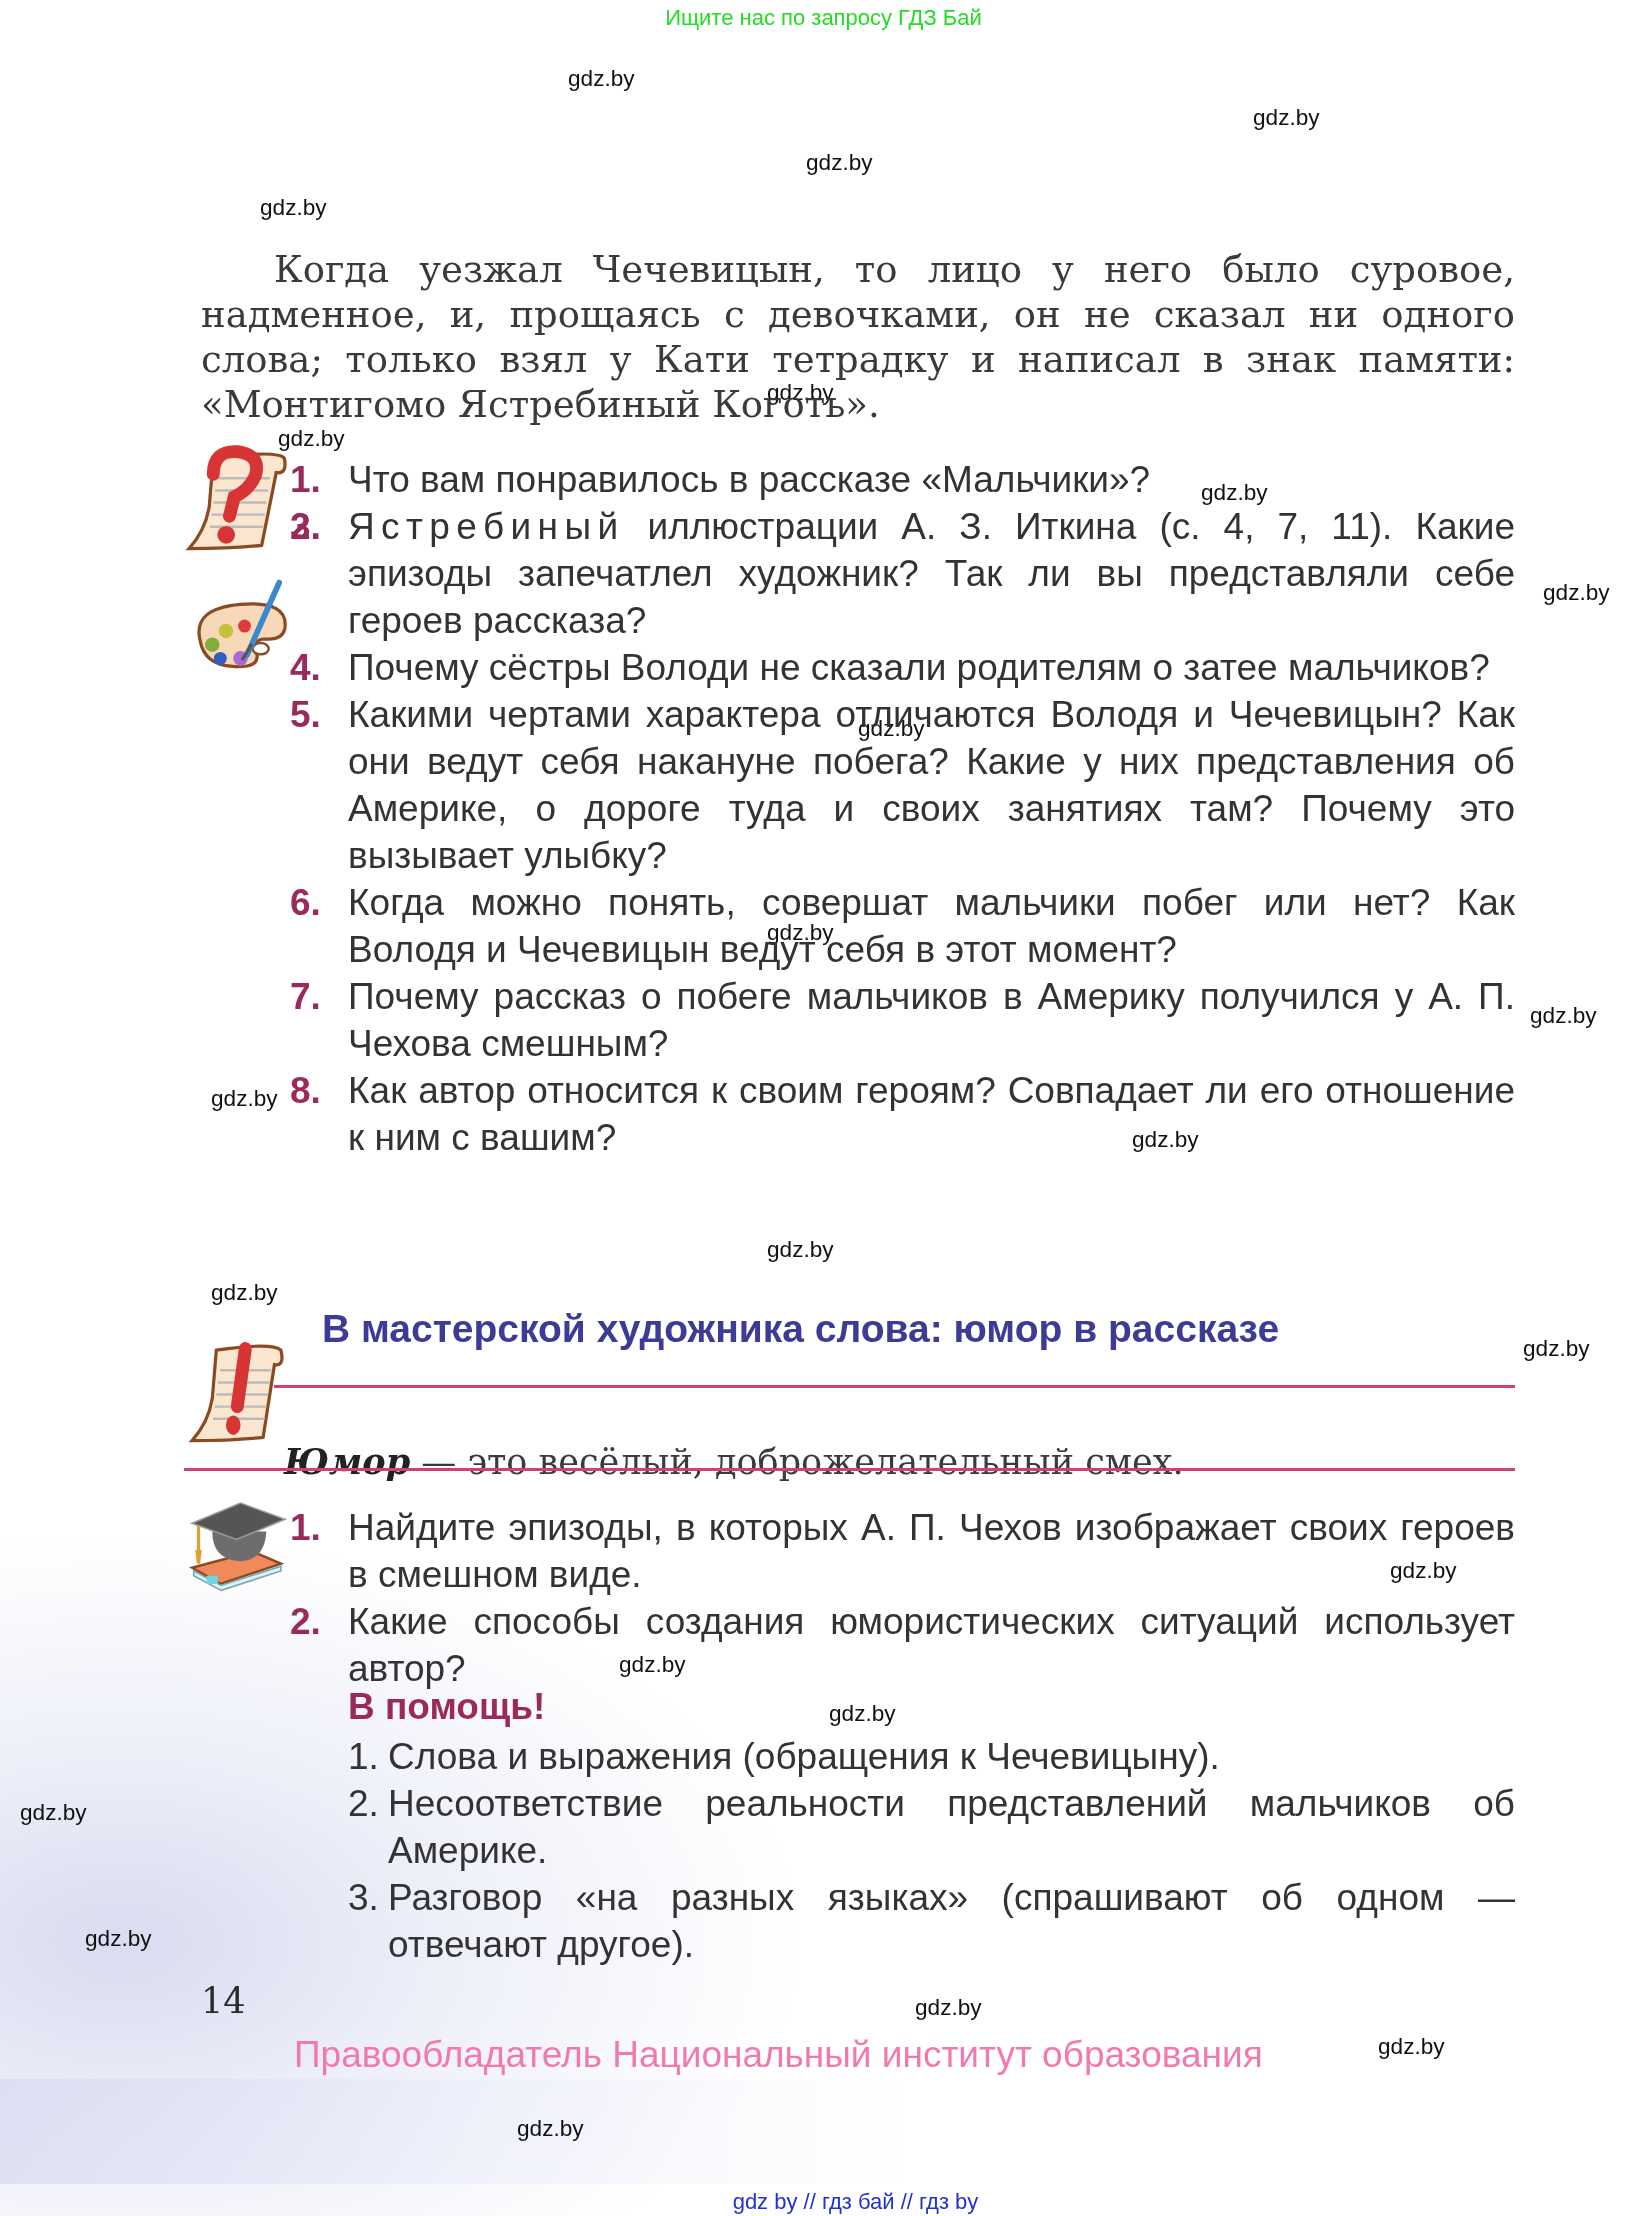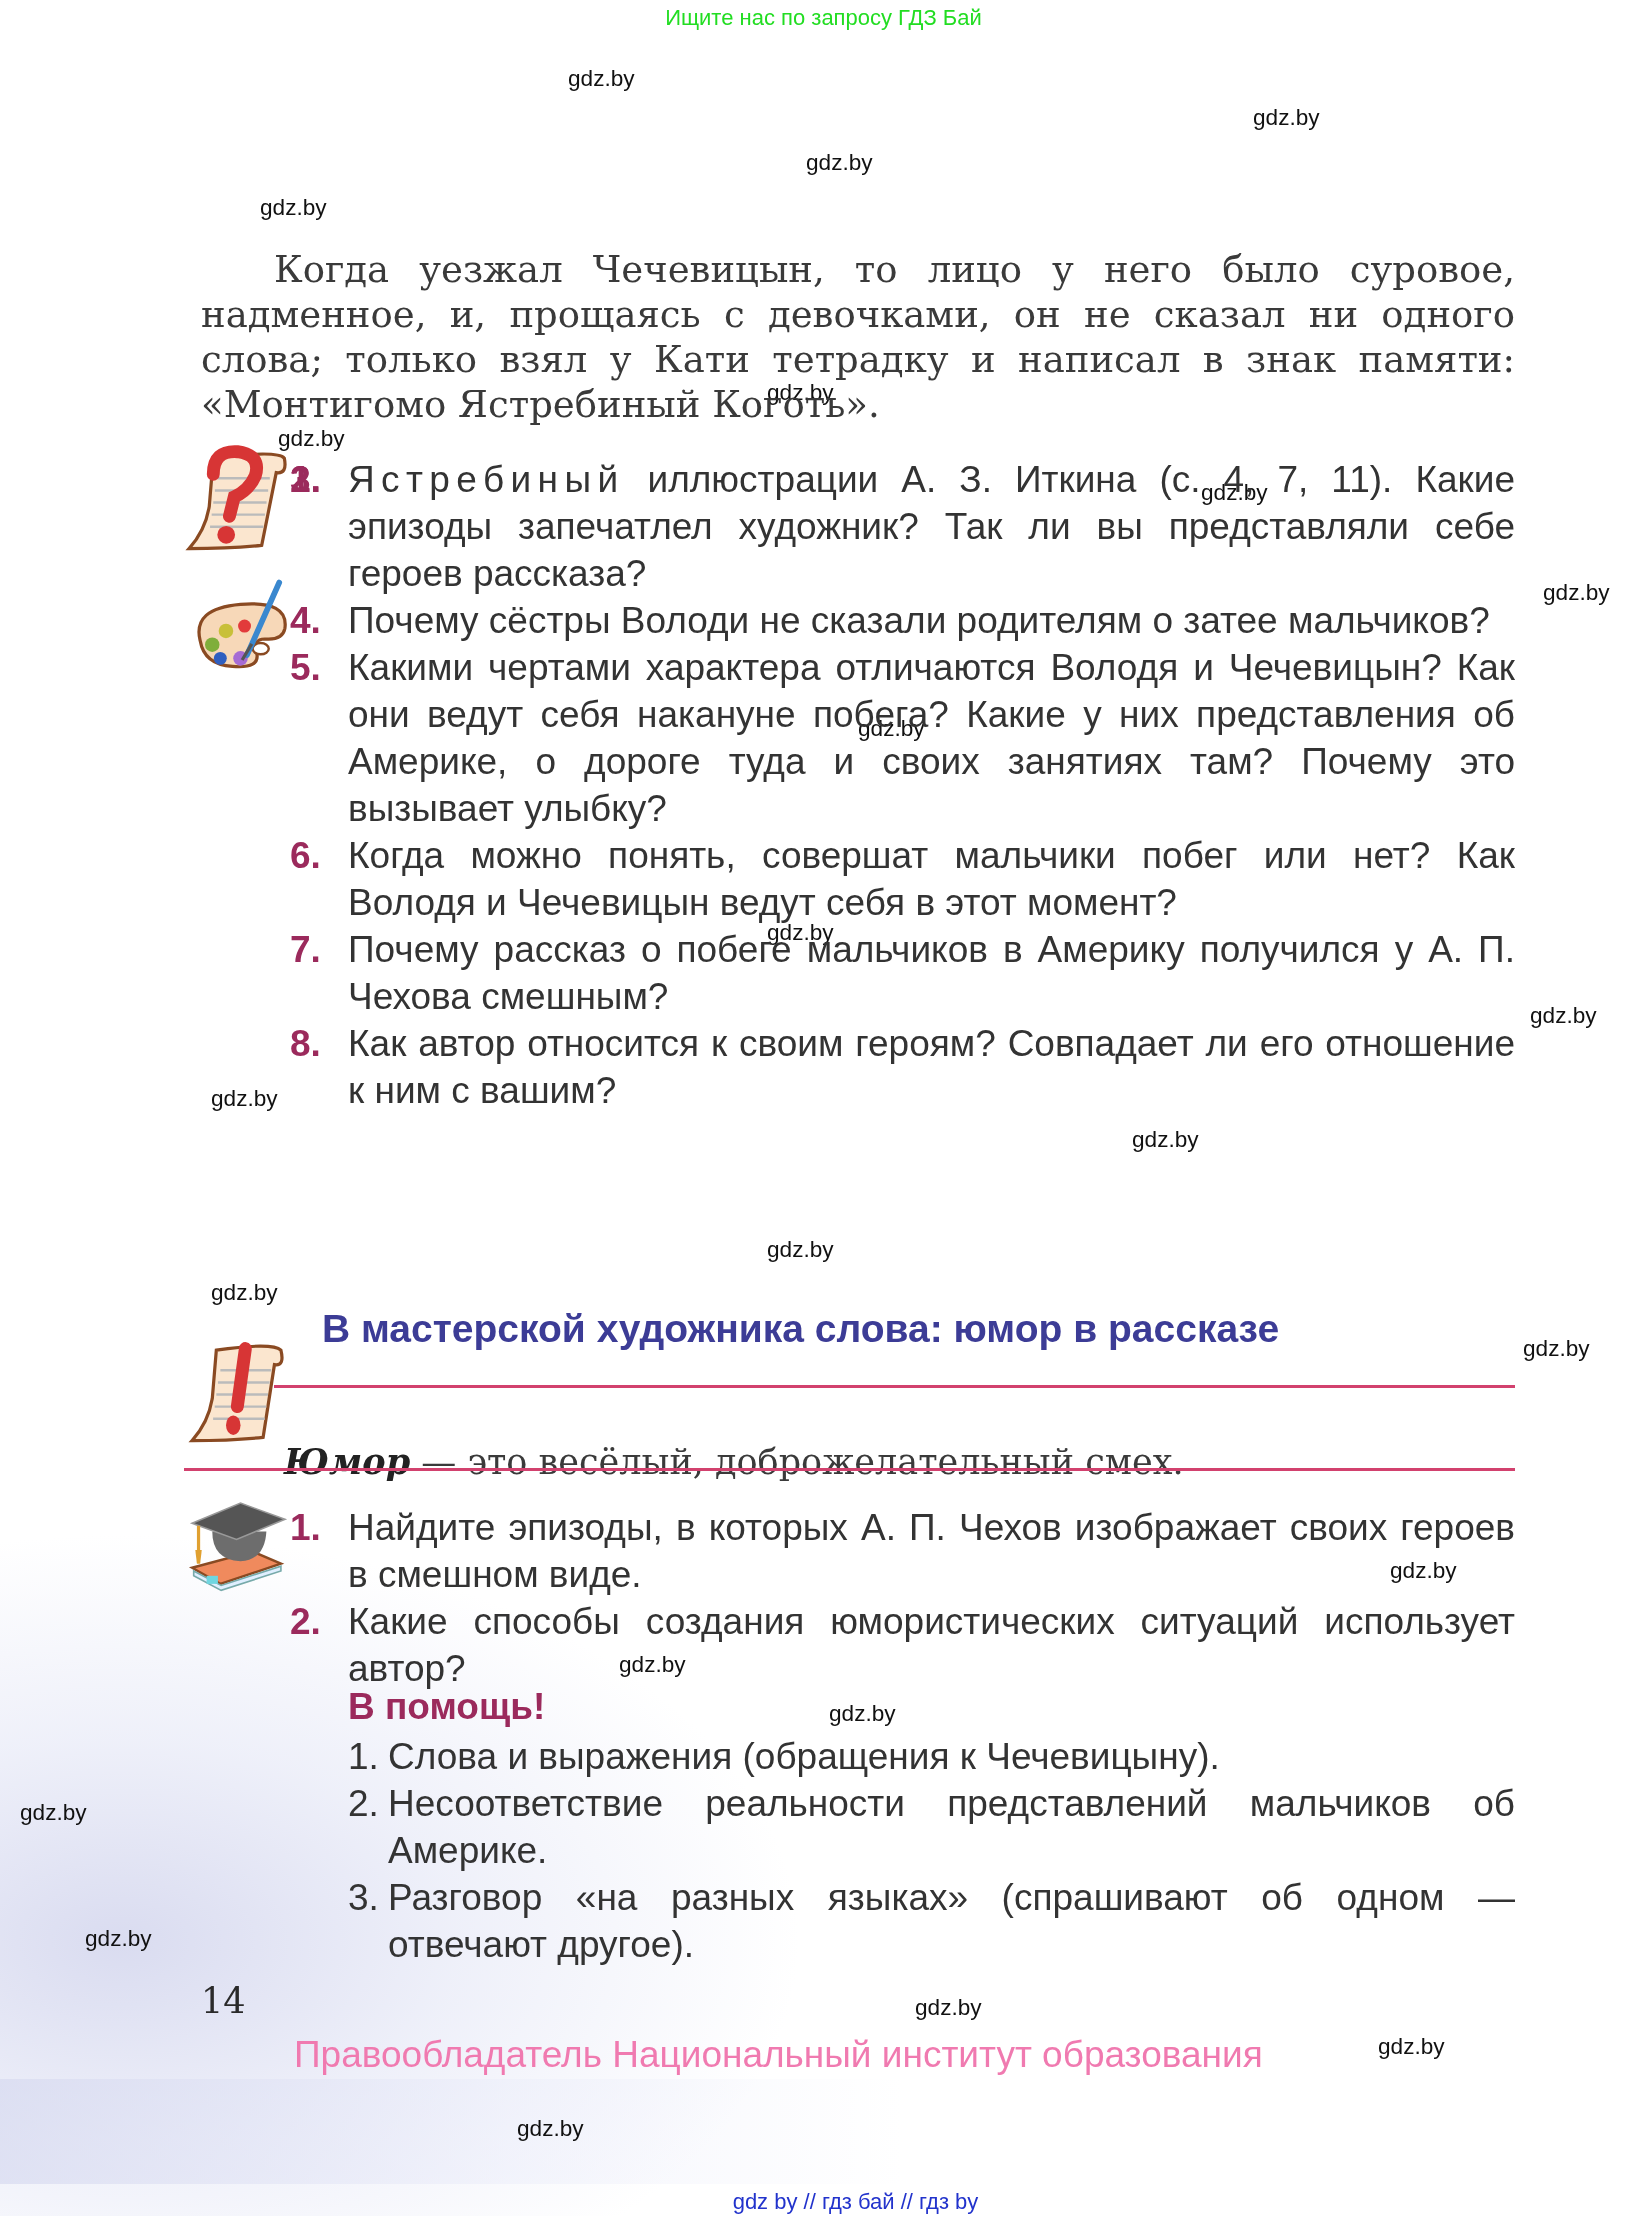--- a/index.html
+++ b/index.html
@@ -129,21 +129,21 @@
   <circle cx="52" cy="68" r="9" fill="#c8c03a"></circle>
   <circle cx="35" cy="85" r="9" fill="#7fae3b"></circle>
   <circle cx="45" cy="102" r="8" fill="#2f5fc0"></circle>
   <circle cx="70" cy="102" r="9" fill="#a66bd4"></circle>
   <ellipse cx="95" cy="90" rx="10" ry="7" fill="#fff" stroke="#8a4a22" stroke-width="3"></ellipse>
   <line x1="118" y1="8" x2="78" y2="98" stroke="#3a88cf" stroke-width="7" stroke-linecap="round"></line>
   <line x1="84" y1="84" x2="72" y2="104" stroke="#555" stroke-width="4"></line>
 </svg>
 
 <div class="qlist" style="top:456px">
-  <p class="qitem"><span class="num">1.</span></p>
+  <p class="qitem"><span class="num">1.</span><span>Что вам понравилось в рассказе «Мальчики»?</span></p>
   <p class="qitem"><span class="num">2.</span></p>
   <p class="qitem"><span class="num">3.</span><span class="spaced">Ястребиный</span><span> иллюстрации А. З. Иткина (с. 4, 7, 11). Какие эпизоды запечатлел художник? Так ли вы представляли себе героев рассказа?</span></p>
   <p class="qitem"><span class="num">4.</span><span>Почему сёстры Володи не сказали родителям о затее мальчиков?</span></p>
   <p class="qitem"><span class="num">5.</span><span>Какими чертами характера отличаются Володя и Чечевицын? Как они ведут себя накануне побега? Какие у них представления об Америке, о дороге туда и своих занятиях там? Почему это вызывает улыбку?</span></p>
   <p class="qitem"><span class="num">6.</span><span>Когда можно понять, совершат мальчики побег или нет? Как Володя и Чечевицын ведут себя в этот момент?</span></p>
   <p class="qitem"><span class="num">7.</span><span>Почему рассказ о побеге мальчиков в Америку получился у А. П. Чехова смешным?</span></p>
   <p class="qitem"><span class="num">8.</span><span>Как автор относится к своим героям? Совпадает ли его отношение к ним с вашим?</span></p>
 </div>
 
 <div class="section-title">В мастерской художника слова: юмор в рассказе</div>

